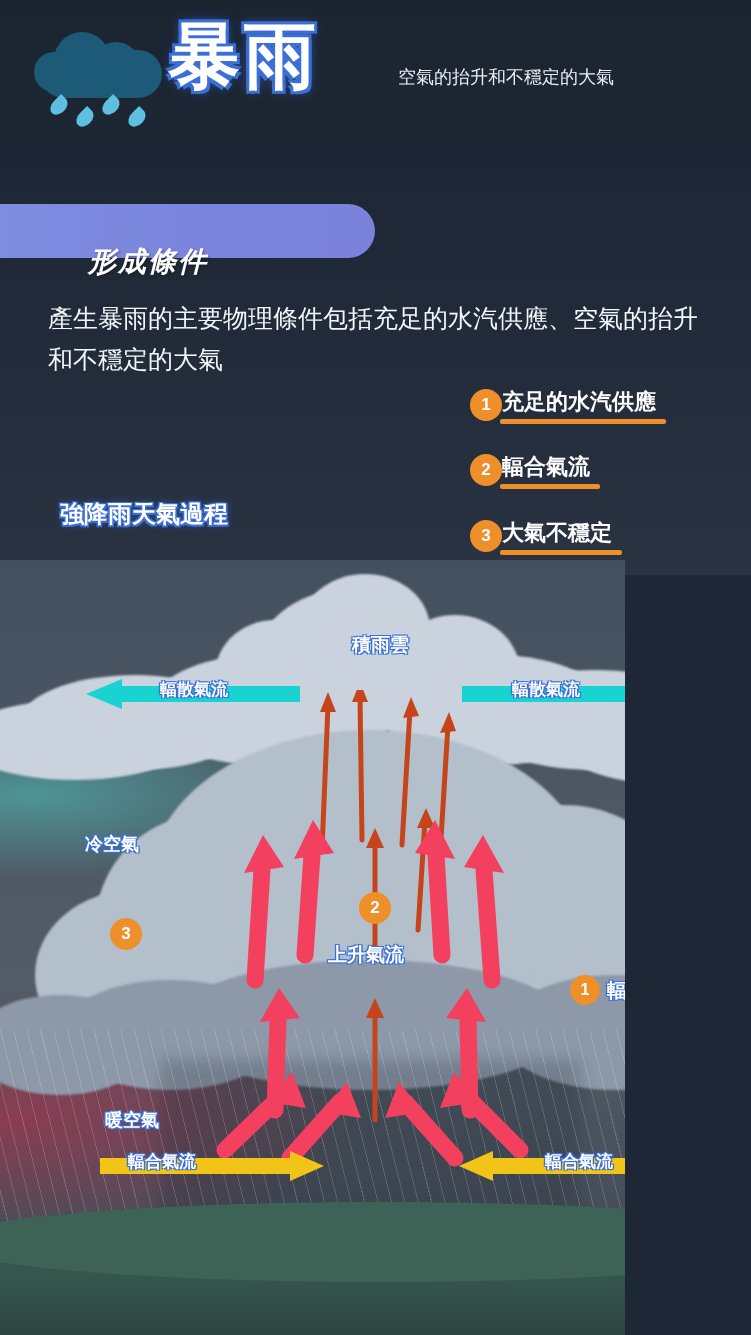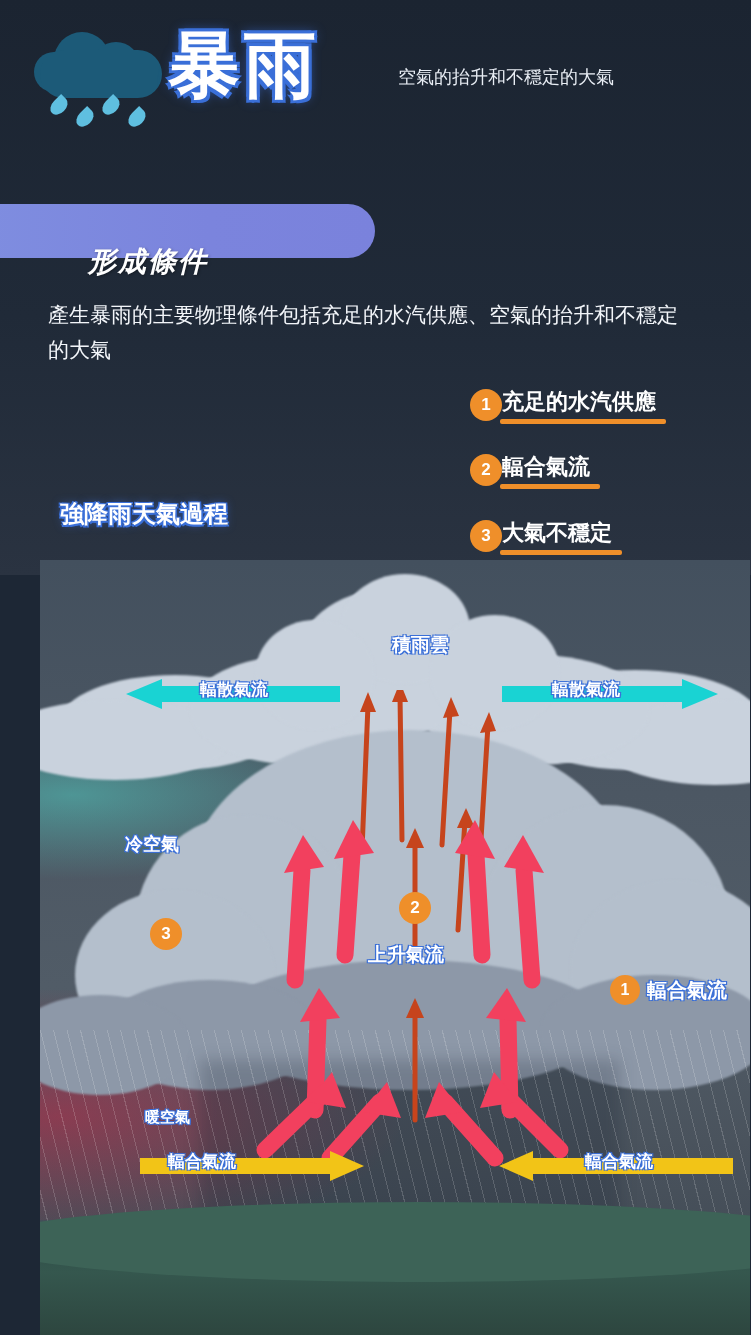--- a/index.html
+++ b/index.html
@@ -43,21 +43,21 @@
   .drop{
     position:absolute;width:14px;height:20px;background:#5fbfe0;
     border-radius:0 50% 50% 50%;transform:rotate(45deg);
   }
   .d1{left:22px;top:66px;}
   .d2{left:48px;top:78px;}
   .d3{left:74px;top:66px;}
   .d4{left:100px;top:78px;}
 
   .title-main{
-    position:absolute;left:168px;top:29px;
+    position:absolute;left:168px;top:20px;
     font-size:72px;font-weight:bold;color:#ffffff;
     letter-spacing:4px;line-height:1;
     text-shadow:
       -3px -3px 0 #3a6fd8, 3px -3px 0 #3a6fd8,
       -3px 3px 0 #3a6fd8, 3px 3px 0 #3a6fd8,
       0 0 12px rgba(60,110,220,.9);
     text-align: right;
   }
   .title-sub{
     position:absolute;left:398px;top:64px;width:280px;
@@ -72,21 +72,21 @@
   .pill-label{
     position:absolute;left:88px;top:215px;
     font-size:28px;font-weight:bold;font-style:italic;color:#ffffff;
     letter-spacing:2px;
     text-shadow:1px 1px 3px rgba(0,0,0,.35);
     margin-top:28px;
   }
 
   .paragraph{
     position:absolute;left:48px;top:298px;width:650px;
-    font-size:21px;color:#f2f5f9;line-height:1.65;
+    font-size:25px;color:#f2f5f9;line-height:1.65;
   }
 
   .process-label{
     position:absolute;left:60px;top:470px;
     font-size:24px;font-weight:bold;color:#ffffff;
     text-shadow:-1.5px -1.5px 0 #3a6fd8,1.5px -1.5px 0 #3a6fd8,
       -1.5px 1.5px 0 #3a6fd8,1.5px 1.5px 0 #3a6fd8,0 0 8px rgba(60,110,220,.8);
     margin-top:28px;
   }
 
@@ -107,24 +107,23 @@
   .cond .txt:after{
     content:"";position:absolute;left:-2px;right:-10px;bottom:-2px;height:5px;
     background:#ef8f2a;border-radius:2px;
   }
   .c1{left:470px;top:387px;}
   .c2{left:470px;top:452px;}
   .c3{left:470px;top:518px;}
 
   
   .scene{
-    position:absolute;left:0;top:560px;width:710px;height:775px;
+    position:absolute;left:0;top:560px;width:625px;height:775px;
     overflow:hidden;
     background:linear-gradient(180deg,#43505e 0%,#4c5763 30%,#515c67 55%,#4a535d 75%,#3e4752 100%);
-    margin-left:40px;
   }
   .cold-band{
     position:absolute;left:0;top:150px;width:330px;height:170px;
     background:radial-gradient(ellipse at 10% 50%, rgba(80,200,190,.55), rgba(80,200,190,0) 70%);
   }
   .warm-band{
     position:absolute;left:0;top:430px;width:360px;height:230px;
     background:radial-gradient(ellipse at 5% 55%, rgba(190,40,70,.55), rgba(190,40,70,0) 72%);
   }
   .ground{
@@ -331,21 +330,21 @@
 
     <div class="badge" style="left:110px;top:358px;">3</div>
 
     <div class="badge" style="left:359px;top:332px;">2</div>
 
     <div class="lbl" style="left:328px;top:382px;font-size:19px;">上升氣流</div>
 
     <div class="badge sm" style="left:570px;top:415px;">1</div>
     <div class="lbl" style="left:607px;top:417px;font-size:20px;">輻合氣流</div>
 
-    <div class="lbl" style="left:105px;top:548px;font-size:15px;">暖空氣</div>
+    <div class="lbl" style="left:105px;top:548px;font-size:18px;">暖空氣</div>
 
     <div>
       <div class="bar" style="left:100px;top:598px;width:190px;background:#f2c417;"></div>
       <div class="head" style="left:290px;top:591px;border-left:34px solid #f2c417;"></div>
     </div>
     <div class="lbl" style="left:128px;top:590px;font-size:17px;">輻合氣流</div>
 
     <div>
       <div class="bar" style="left:493px;top:598px;width:200px;background:#f2c417;"></div>
       <div class="head" style="left:459px;top:591px;border-right:34px solid #f2c417;"></div>

